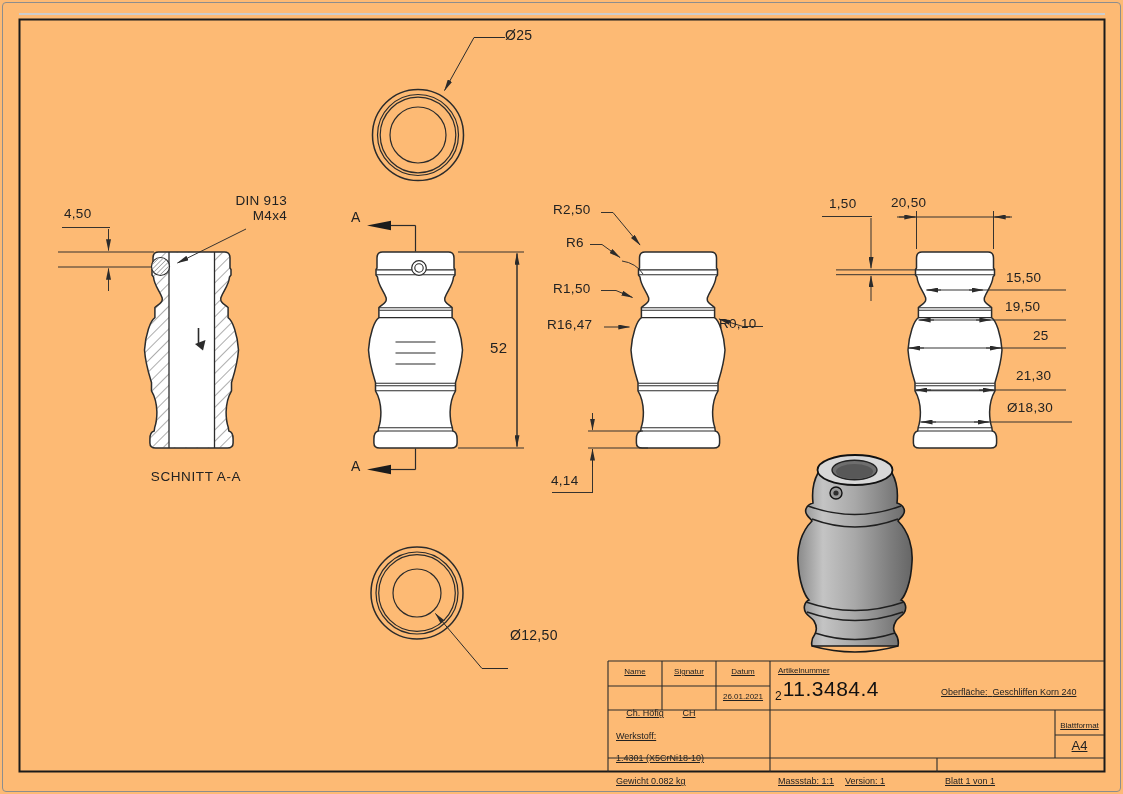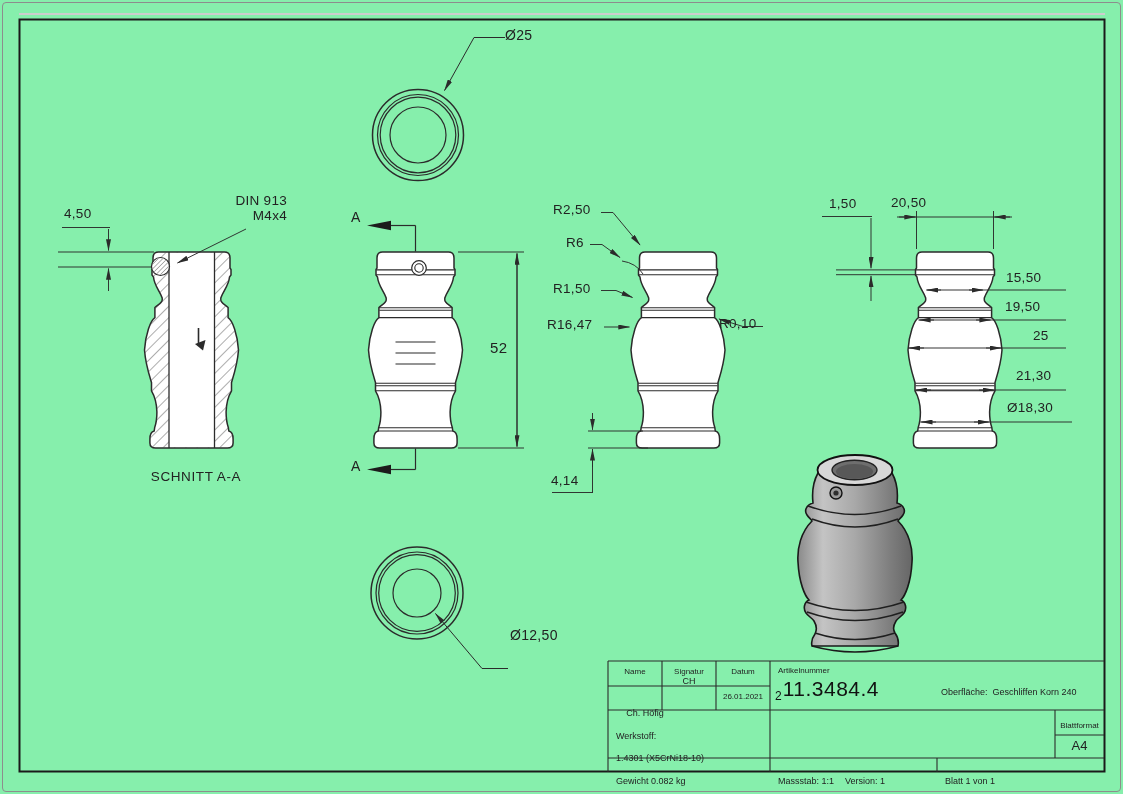--- a/index.html
+++ b/index.html
@@ -1,24 +1,24 @@
 <!DOCTYPE html>
 <html><head>
 <meta charset="utf-8">
 <style>
   html,body{margin:0;padding:0;background:#fff;}
-  .stage{position:relative;width:1123px;height:794px;background:#86efac;overflow:hidden;
+  .stage{position:relative;width:1123px;height:794px;background:#fdba74;overflow:hidden;
          font-family:"Liberation Sans",sans-serif;}
   .page-border{position:absolute;inset:2px;border:1px solid #8d8d8d;border-radius:4px;pointer-events:none;}
   .top-shadow{position:absolute;left:19px;top:13px;width:1086px;height:2px;background:#cdcdcd;}
   svg.drawing{position:absolute;left:0;top:0;}
   .lbl{position:absolute;color:#222;font-size:13.5px;line-height:1.1;white-space:nowrap;letter-spacing:.3px;}
   .lbl.big{font-size:15px;}
   .lbl.two-line{text-align:right;}
-  .tb{position:absolute;color:#222;white-space:nowrap;}
+  .tb{position:absolute;color:#222;white-space:nowrap;text-decoration:underline;}
   .tb-h{font-size:8px;}
   .tb-v{font-size:9px;margin-top:16px;}
   .tb-center{text-align:center;}
   .artnum{position:absolute;display:flex;align-items:flex-end;color:#111;}
   .artnum .pre{font-size:12px;transform:translateY(2px);margin-right:1px;}
   .artnum .num{font-size:21px;letter-spacing:.5px;}
 </style>
 </head>
 <body>
 
@@ -269,21 +269,21 @@
   <div class="lbl" style="left:1033px;top:329px">25</div>
   <div class="lbl" style="left:1016px;top:369px">21,30</div>
   <div class="lbl" style="left:1007px;top:401px">Ø18,30</div>
 
   <div class="lbl" style="left:510px;top:628px;font-size:14px">Ø12,50</div>
 
   <div class="tb tb-h tb-center" style="left:608px;top:667px;width:54px">Name</div>
   <div class="tb tb-h tb-center" style="left:662px;top:667px;width:54px">Signatur</div>
   <div class="tb tb-h tb-center" style="left:716px;top:667px;width:54px">Datum</div>
   <div class="tb tb-v tb-center" style="left:608px;top:692px;width:74px">Ch. Höfig</div>
-  <div class="tb tb-v tb-center" style="left:662px;top:660px;width:54px">CH</div>
+  <div class="tb tb-v tb-center" style="left:662px;top:692px;width:54px">CH</div>
   <div class="tb tb-h tb-center" style="left:716px;top:692px;width:54px">26.01.2021</div>
 
   <div class="tb tb-h" style="left:778px;top:666px">Artikelnummer</div>
   <div class="artnum" style="left:775px;top:677px">
     <span class="pre">2</span>
     <span class="num">11.3484.4</span>
   </div>
   <div class="tb tb-v" style="left:941px;top:671px">
     <span>Oberfläche:</span>&nbsp;
     <span>Geschliffen Korn 240</span>

